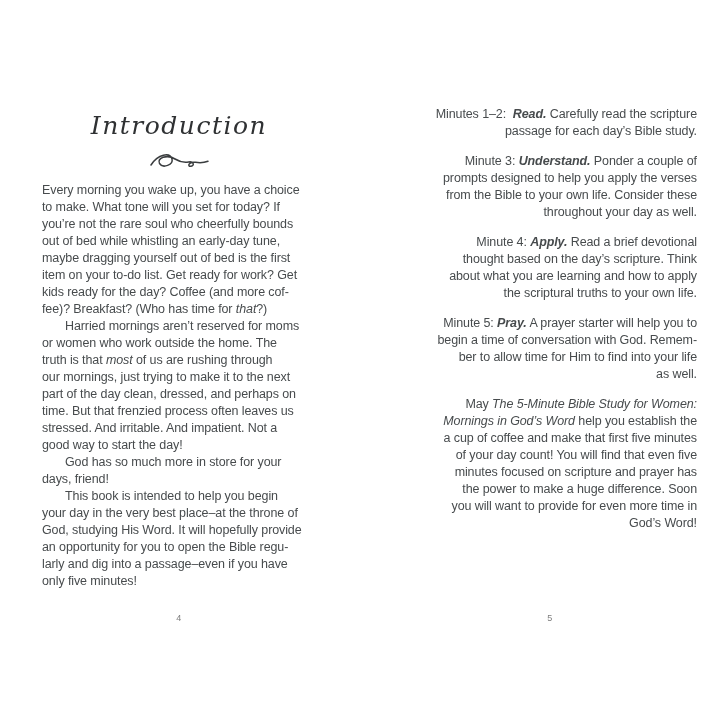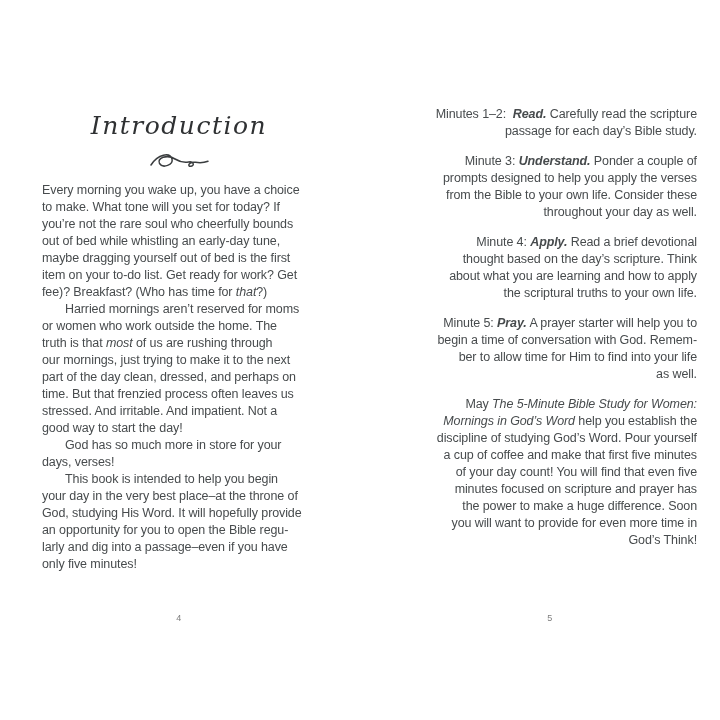--- a/index.html
+++ b/index.html
@@ -86,35 +86,36 @@
       </svg>
     </div>
     <div class="body-text">
         <div class="para">
           <div class="line"><span>Every morning you wake up, you have a choice</span></div>
           <div class="line"><span>to make. What tone will you set for today? If</span></div>
           <div class="line"><span>you’re not the rare soul who cheerfully bounds</span></div>
           <div class="line"><span>out of bed while whistling an early-day tune,</span></div>
           <div class="line"><span>maybe dragging yourself out of bed is the first</span></div>
           <div class="line"><span>item on your to-do list. Get ready for work? Get</span></div>
+          <div class="line"><span>kids ready for the day? Coffee (and more cof-</span></div>
           <div class="line"><span>fee)? Breakfast? (Who has time for </span><span class="i">that</span><span>?)</span></div>
         </div>
         <div class="para indent">
           <div class="line"><span>Harried mornings aren’t reserved for moms</span></div>
           <div class="line"><span>or women who work outside the home. The</span></div>
           <div class="line"><span>truth is that </span><span class="i">most</span><span> of us are rushing through</span></div>
           <div class="line"><span>our mornings, just trying to make it to the next</span></div>
           <div class="line"><span>part of the day clean, dressed, and perhaps on</span></div>
           <div class="line"><span>time. But that frenzied process often leaves us</span></div>
           <div class="line"><span>stressed. And irritable. And impatient. Not a</span></div>
           <div class="line"><span>good way to start the day!</span></div>
         </div>
         <div class="para indent">
           <div class="line"><span>God has so much more in store for your</span></div>
-          <div class="line"><span>days, verses!</span></div>
+          <div class="line"><span>days, friend!</span></div>
         </div>
         <div class="para indent">
           <div class="line"><span>This book is intended to help you begin</span></div>
           <div class="line"><span>your day in the very best place–at the throne of</span></div>
           <div class="line"><span>God, studying His Word. It will hopefully provide</span></div>
           <div class="line"><span>an opportunity for you to open the Bible regu-</span></div>
           <div class="line"><span>larly and dig into a passage–even if you have</span></div>
           <div class="line"><span>only five minutes!</span></div>
         </div>
       </div>
@@ -140,27 +141,26 @@
         </div>
         <div class="para">
           <div class="line"><span>Minute 5: </span><span class="bi">Pray.</span><span> A prayer starter will help you to</span></div>
           <div class="line"><span>begin a time of conversation with God. Remem-</span></div>
           <div class="line"><span>ber to allow time for Him to find into your life</span></div>
           <div class="line"><span>as well.</span></div>
         </div>
         <div class="para">
           <div class="line"><span>May </span><span class="i">The 5-Minute Bible Study for Women:</span></div>
           <div class="line"><span class="i">Mornings in God’s Word</span><span> help you establish the</span></div>
-          <div class="line"><span>discipline of studying God’s Word. Pour yourself</span></div>
           <div class="line"><span>a cup of coffee and make that first five minutes</span></div>
           <div class="line"><span>of your day count! You will find that even five</span></div>
           <div class="line"><span>minutes focused on scripture and prayer has</span></div>
           <div class="line"><span>the power to make a huge difference. Soon</span></div>
           <div class="line"><span>you will want to provide for even more time in</span></div>
-          <div class="line"><span>God’s Think!</span></div>
+          <div class="line"><span>God’s Word!</span></div>
         </div>
       </div>
   </div>
 
   <div class="page-number left">4</div>
   <div class="page-number right">5</div>
 
 </div>
 
 </body></html>

